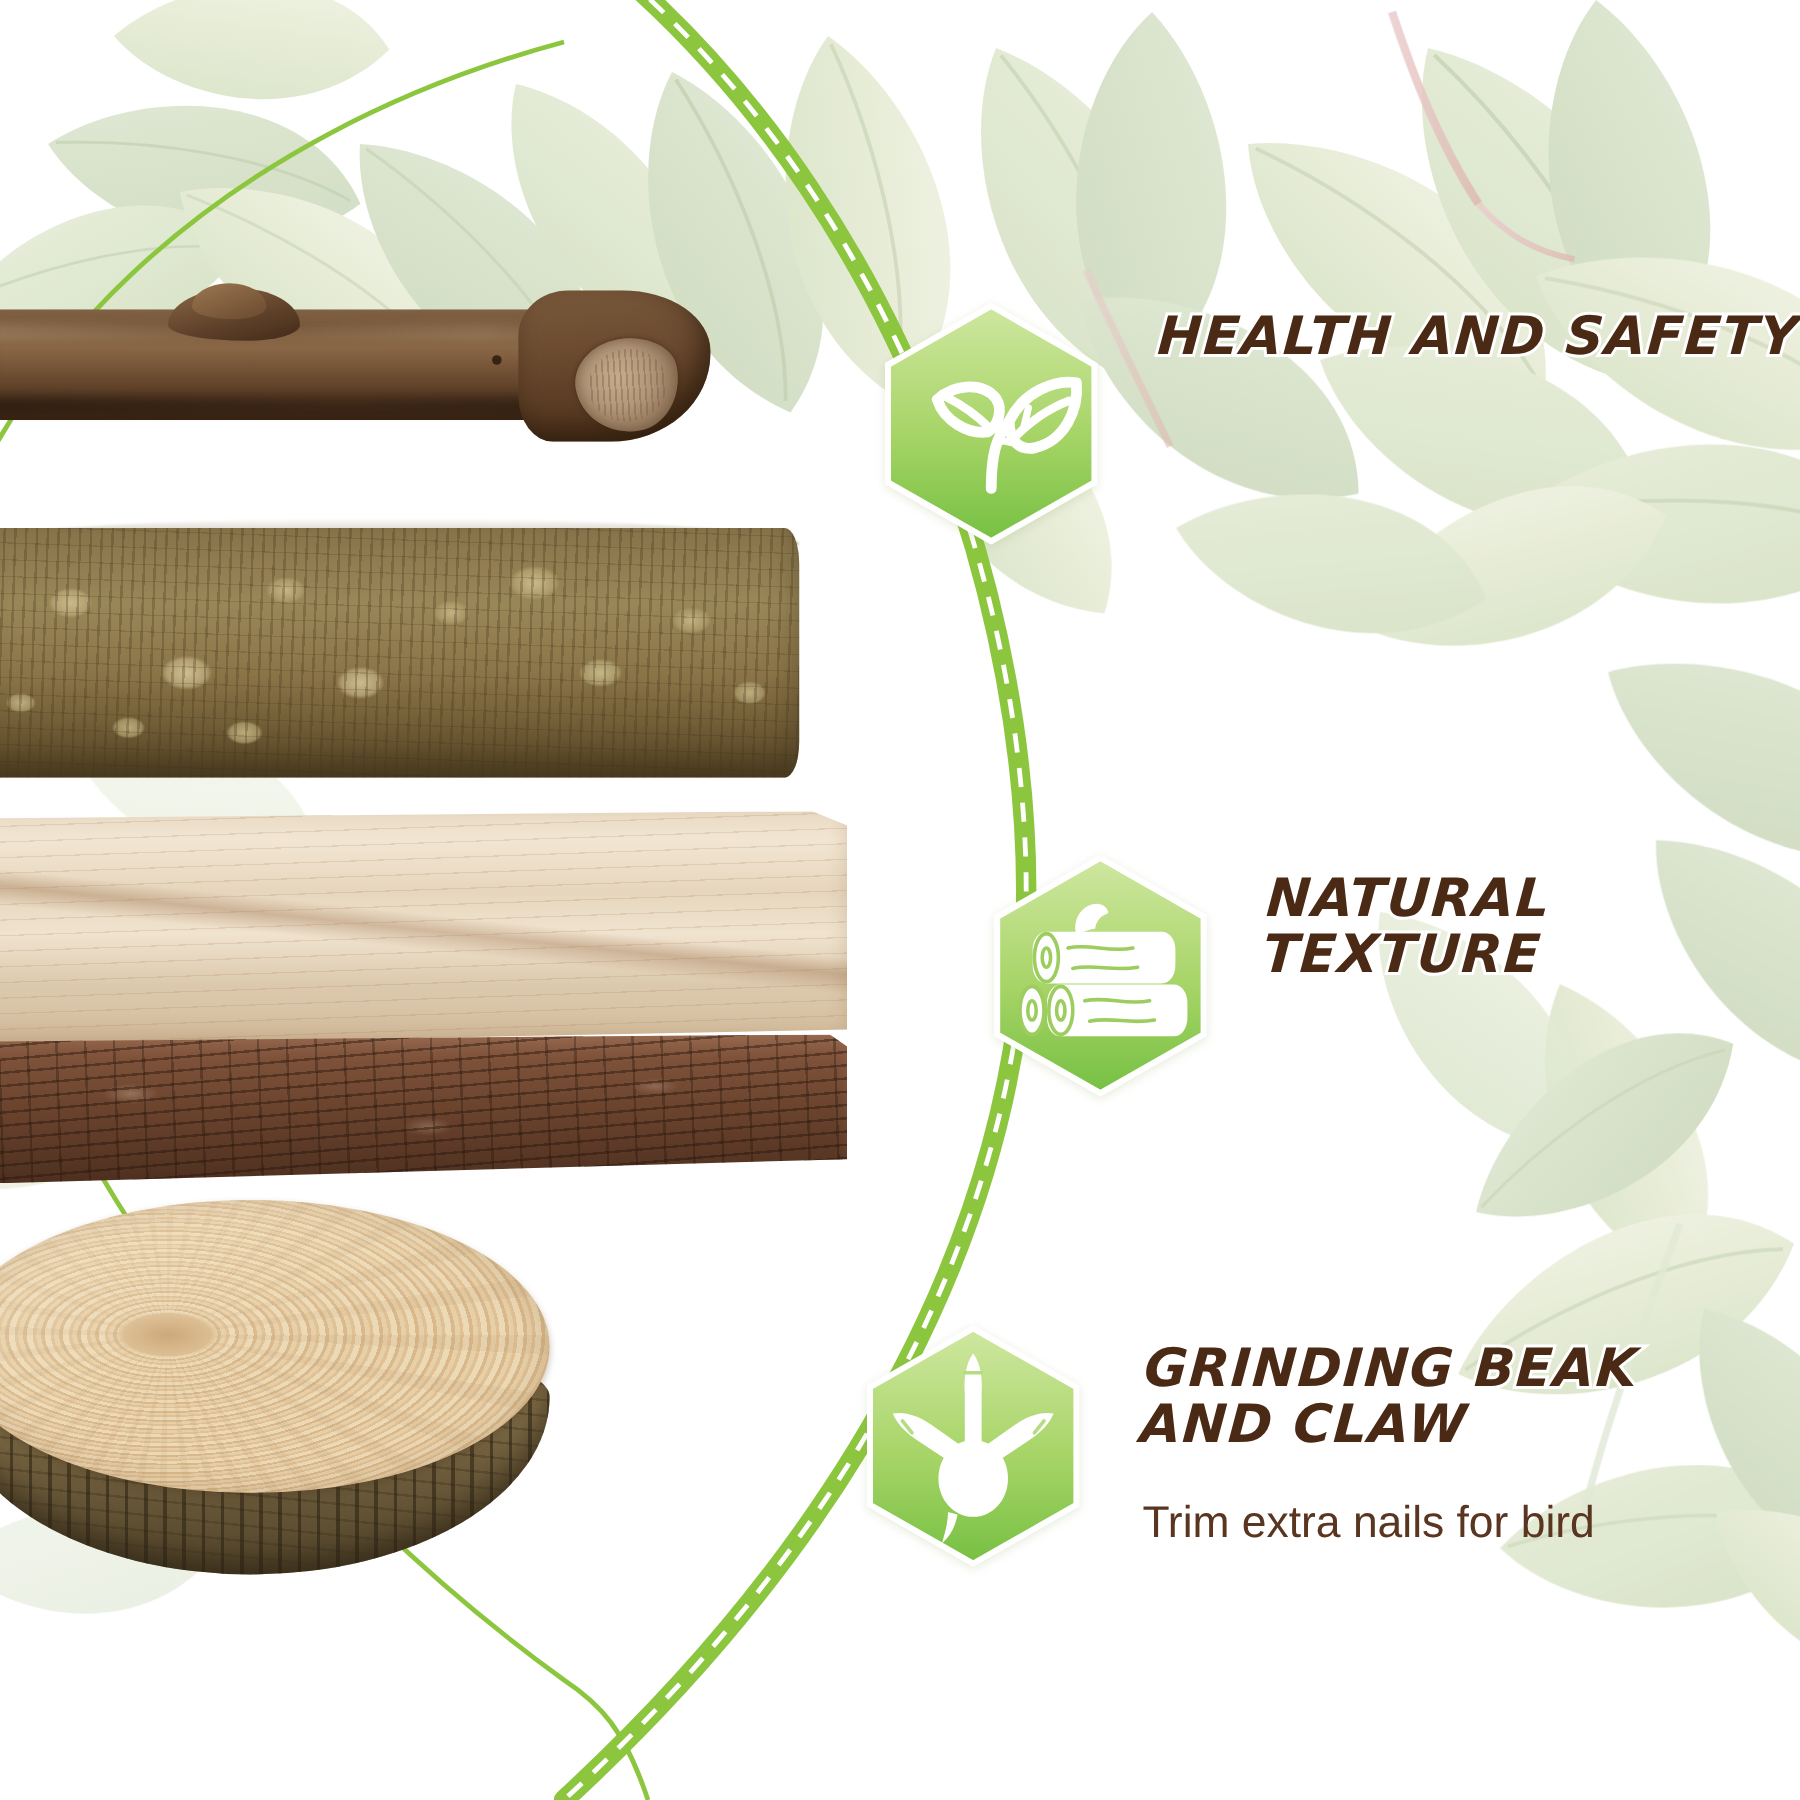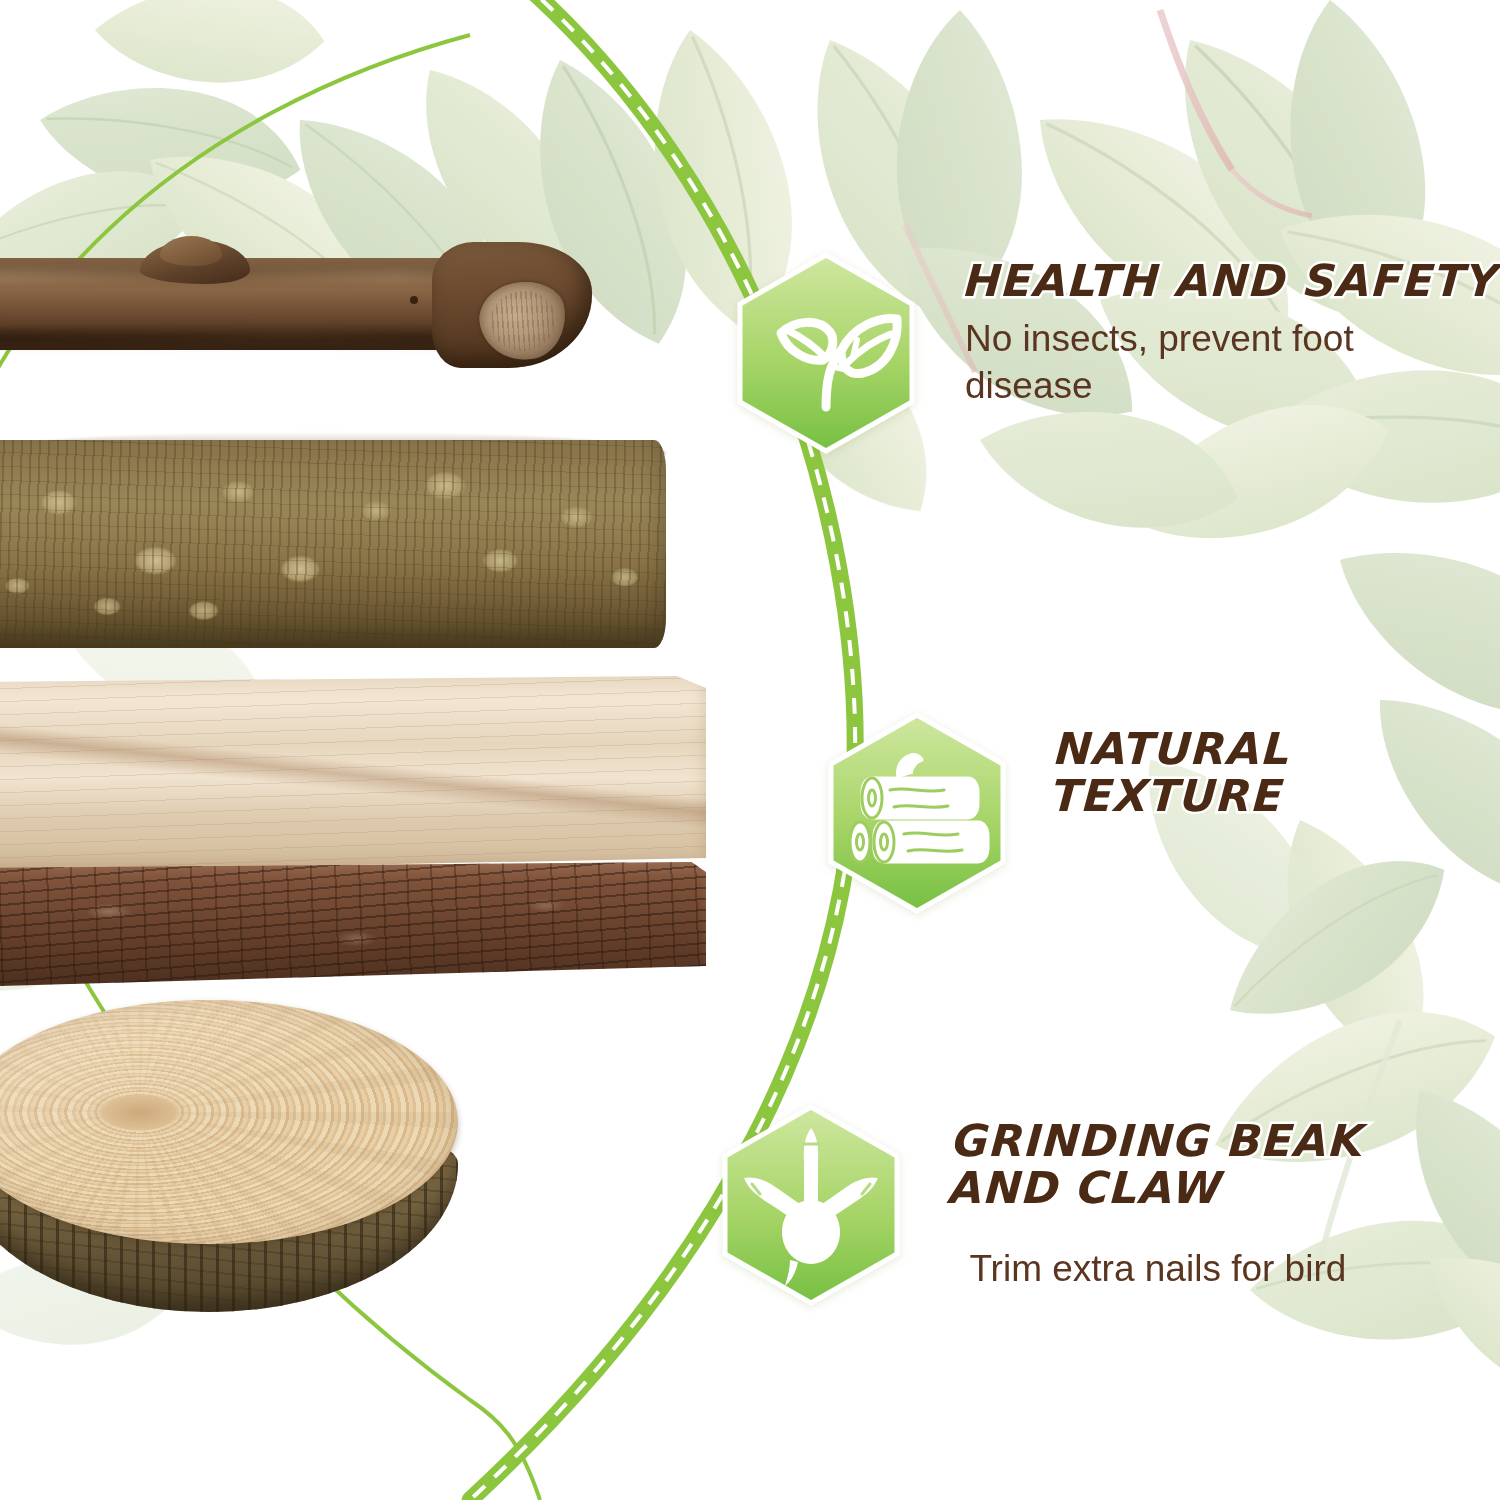--- a/index.html
+++ b/index.html
@@ -55,21 +55,21 @@
   }
 
   
   #row-health{left:737px;top:252px;}
   #row-health .feature-text{margin-left:50px;margin-top:6px;}
   #row-texture{left:828px;top:712px;}
   #row-texture .feature-text{margin-left:48px;margin-top:14px;}
   #row-claw{left:722px;top:1104px;}
   #row-claw .feature-text{margin-left:52px;margin-top:14px;}
 
-  #row-claw .feat-desc{margin-top:34px;text-align:center;}
+  #row-claw .feat-desc{margin-top:34px;}
 
   
   .product{position:absolute;}
 
   
   #branch{left:-20px;top:236px;width:620px;height:180px;}
   .branch-body{
     position:absolute;left:0;top:22px;width:560px;height:92px;
     background:
       linear-gradient(180deg,#7b5b3e 0%,#6e4f33 14%,#8a6746 34%,#6b4b30 62%,#4e3420 88%,#442c1b 100%);
@@ -441,21 +441,20 @@
             <path d="M116,105 L120,88" stroke-width="6"></path>
             <path d="M112,118 L97,115" stroke-width="6"></path>
 
             <path d="M86,108 C70,110 50,99 44,81 C58,68 82,66 93,80 C99,89 95,103 86,108 Z"></path>
             <path d="M52,79 C66,86 78,95 88,105" stroke-width="7"></path>
           </g>
         </svg>
       </div>
       <div class="feature-text">
         <h2 class="feat-title">HEALTH AND SAFETY</h2>
-        <p class="feat-desc">No insects, prevent foot disease</p>
       </div>
     </div>
 
     <div class="feature-row" id="row-texture">
       <div class="hex">
         <svg width="178" height="202" viewBox="0 0 178 202">
           <defs>
             <linearGradient id="hexg2" x1="0" y1="0" x2="0" y2="1">
               <stop offset="0" stop-color="#cfe7a0"></stop>
               <stop offset="55%" stop-color="#a6d466"></stop>

